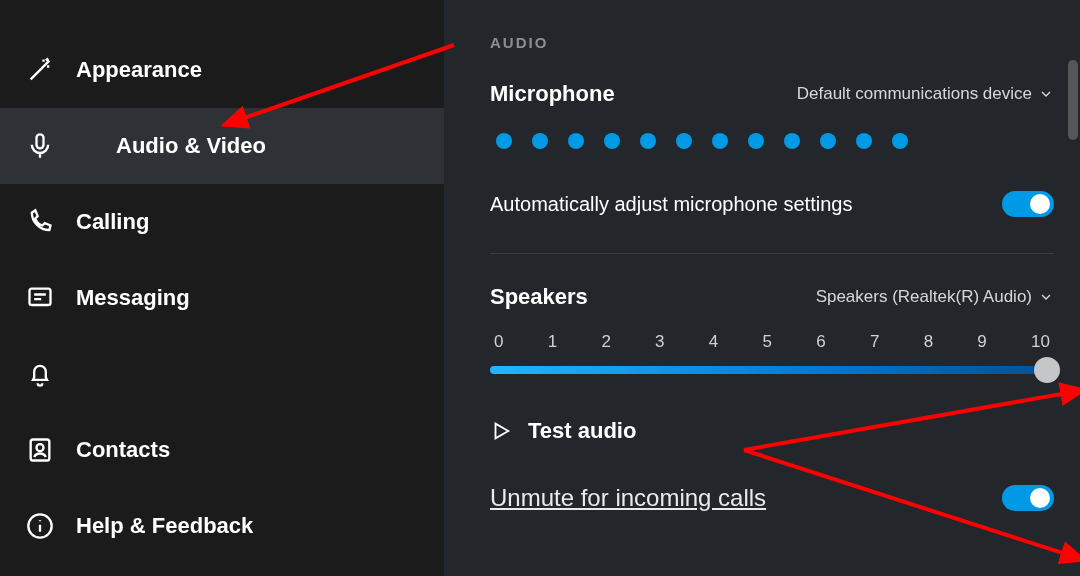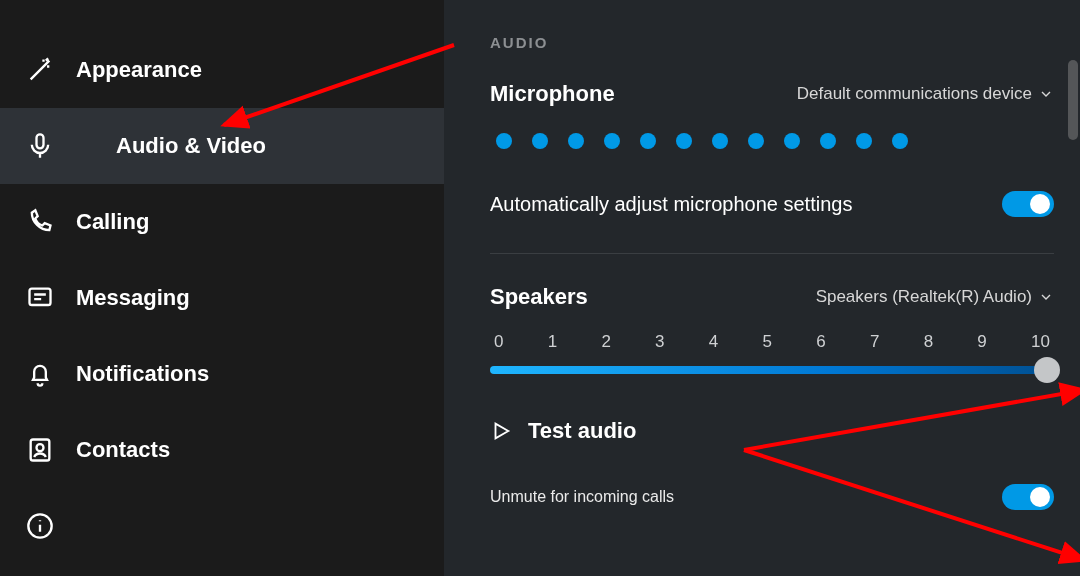--- a/index.html
+++ b/index.html
@@ -92,21 +92,21 @@
     transform:translateY(-50%);
     width:26px; height:26px; border-radius:50%;
     background:#c4c6c8;
   }
 
   .test-audio {
     margin-top:44px; display:flex; align-items:center; gap:16px; cursor:pointer;
   }
   .test-audio .label { font-size:22px; font-weight:600; color:#fff; }
 
-  .option-row2 { margin-top:40px; font-size:16px; color:#eaeaea; }
+  .option-row2 { margin-top:40px; font-size:24px; color:#eaeaea;text-decoration:underline; }
 
   
   .annotation { position:absolute; pointer-events:none; }
 </style>
 </head>
 <body>
 
 <div class="sidebar">
 
   <div class="sidebar-item">
@@ -146,41 +146,41 @@
     </span>
     <span class="sidebar-item-label">Messaging</span>
   </div>
 
   <div class="sidebar-item">
     <span class="icon">
       <svg width="28" height="28" viewBox="0 0 24 24">
           <path d="M6 17h12l-1-2v-5a5 5 0 0 0-10 0v5z M10 20a2 2 0 0 0 4 0"></path>
         </svg>
     </span>
-    <span class="sidebar-item-label">Notifications</span>
   </div>
 
   <div class="sidebar-item">
     <span class="icon">
       <svg width="28" height="28" viewBox="0 0 24 24">
           <rect x="4" y="3" width="16" height="18" rx="2"></rect>
           <circle cx="12" cy="10" r="3"></circle>
           <path d="M7 18c1-2 3-3 5-3s4 1 5 3"></path>
         </svg>
     </span>
     <span class="sidebar-item-label">Contacts</span>
   </div>
 
   <div class="sidebar-item">
     <span class="icon">
       <svg width="28" height="28" viewBox="0 0 24 24">
           <circle cx="12" cy="12" r="10"></circle>
           <path d="M12 7v1 M12 11v6"></path>
         </svg>
     </span>
+    <span class="sidebar-item-label">Help &amp; Feedback</span>
   </div>
 </div>
 
 <div class="panel">
   <div class="scrollbar"></div>
 
   <div class="section-label">AUDIO</div>
 
   <div class="row row-mic">
     <div class="heading">Microphone</div>

